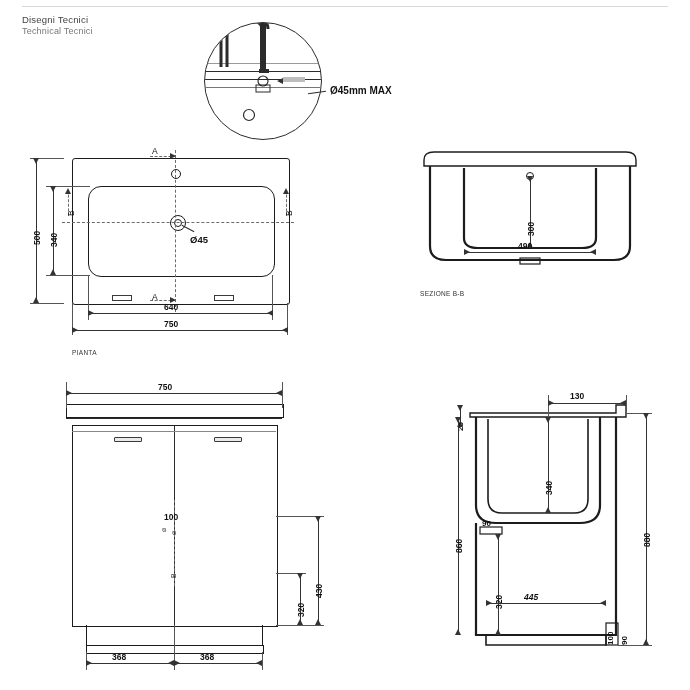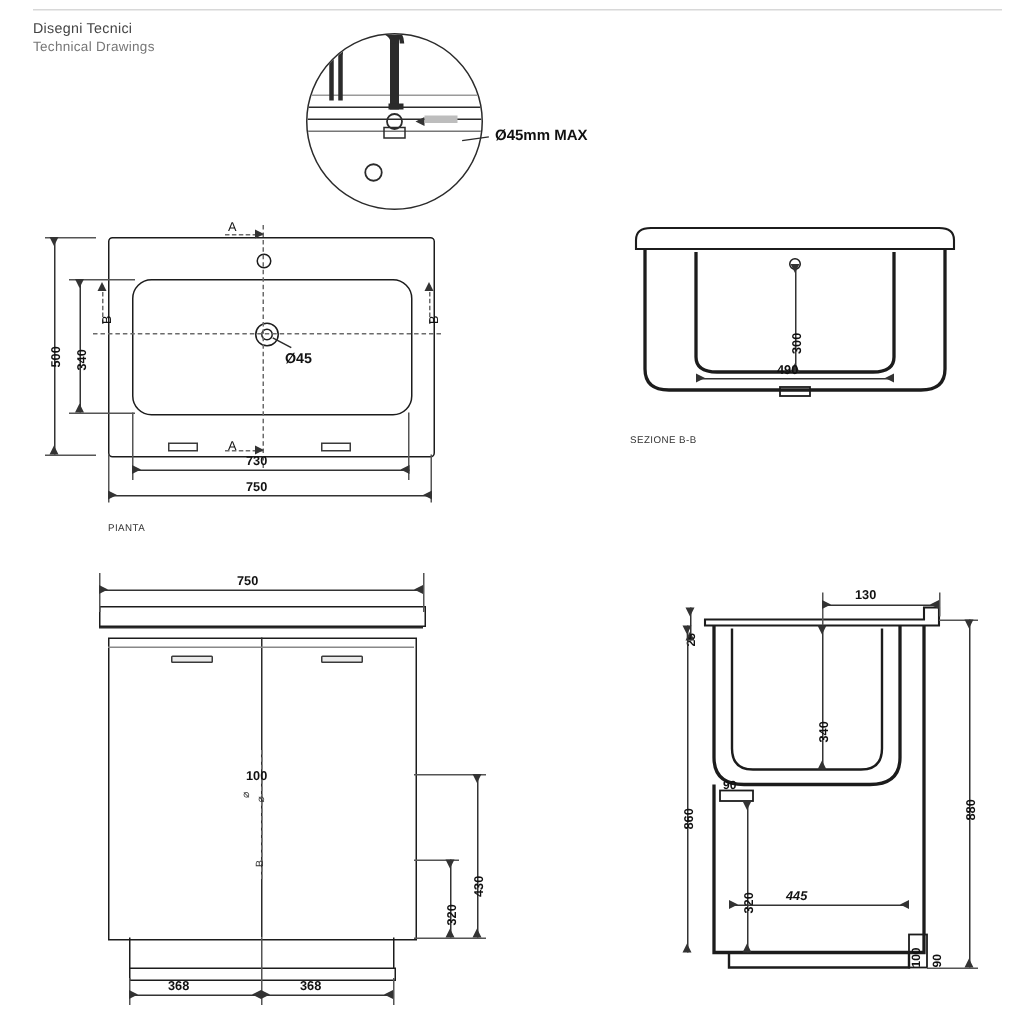--- a/index.html
+++ b/index.html
@@ -66,21 +66,21 @@
   .side-wrap{position:absolute;left:430px;top:395px;width:230px;height:270px;}
 </style>
 </head>
 <body>
 
 <div class="sheet">
 
   <div class="hdr-rule"></div>
   <div class="hdr">
     <div class="t1">Disegni Tecnici</div>
-    <div class="t2">Technical Drawings</div>
+    <div class="t2">Technical Tecnici</div>
   </div>
 
   <div class="detail">
 
     <div class="dln" style="left:0;top:48px;width:116px;height:1.4px;"></div>
     <div class="dln" style="left:0;top:56px;width:116px;height:1.2px;"></div>
     <div class="dln" style="left:0;top:64px;width:116px;height:1px;background:#777;"></div>
     <div class="dln" style="left:0;top:40px;width:116px;height:1px;background:#9a9a9a;"></div>
 
     <div class="dln" style="left:55px;top:0px;width:6px;height:50px;"></div>
@@ -130,21 +130,21 @@
   <div class="lbl lbl-b" style="left:190px;top:234px;font-size:9.5px;">Ø45</div>
 
   <div class="ext" style="left:88px;top:275px;width:1px;height:45px;"></div>
   <div class="ext" style="left:272px;top:275px;width:1px;height:45px;"></div>
   <div class="ext" style="left:72px;top:303px;width:1px;height:32px;"></div>
   <div class="ext" style="left:287px;top:303px;width:1px;height:32px;"></div>
 
   <div class="dim-h" style="left:88px;top:313px;width:185px;"></div>
   <div class="ar ar-r" style="left:88px;top:310px;"></div>
   <div class="ar ar-l" style="left:267px;top:310px;"></div>
-  <div class="lbl lbl-b" style="left:164px;top:302px;">730</div>
+  <div class="lbl lbl-b" style="left:164px;top:302px;">640</div>
 
   <div class="dim-h" style="left:72px;top:330px;width:216px;"></div>
   <div class="ar ar-r" style="left:72px;top:327px;"></div>
   <div class="ar ar-l" style="left:282px;top:327px;"></div>
   <div class="lbl lbl-b" style="left:164px;top:319px;">750</div>
 
   <div class="ext" style="left:30px;top:158px;width:34px;height:1px;"></div>
   <div class="ext" style="left:30px;top:303px;width:34px;height:1px;"></div>
   <div class="ext" style="left:46px;top:186px;width:44px;height:1px;"></div>
   <div class="ext" style="left:46px;top:275px;width:44px;height:1px;"></div>

